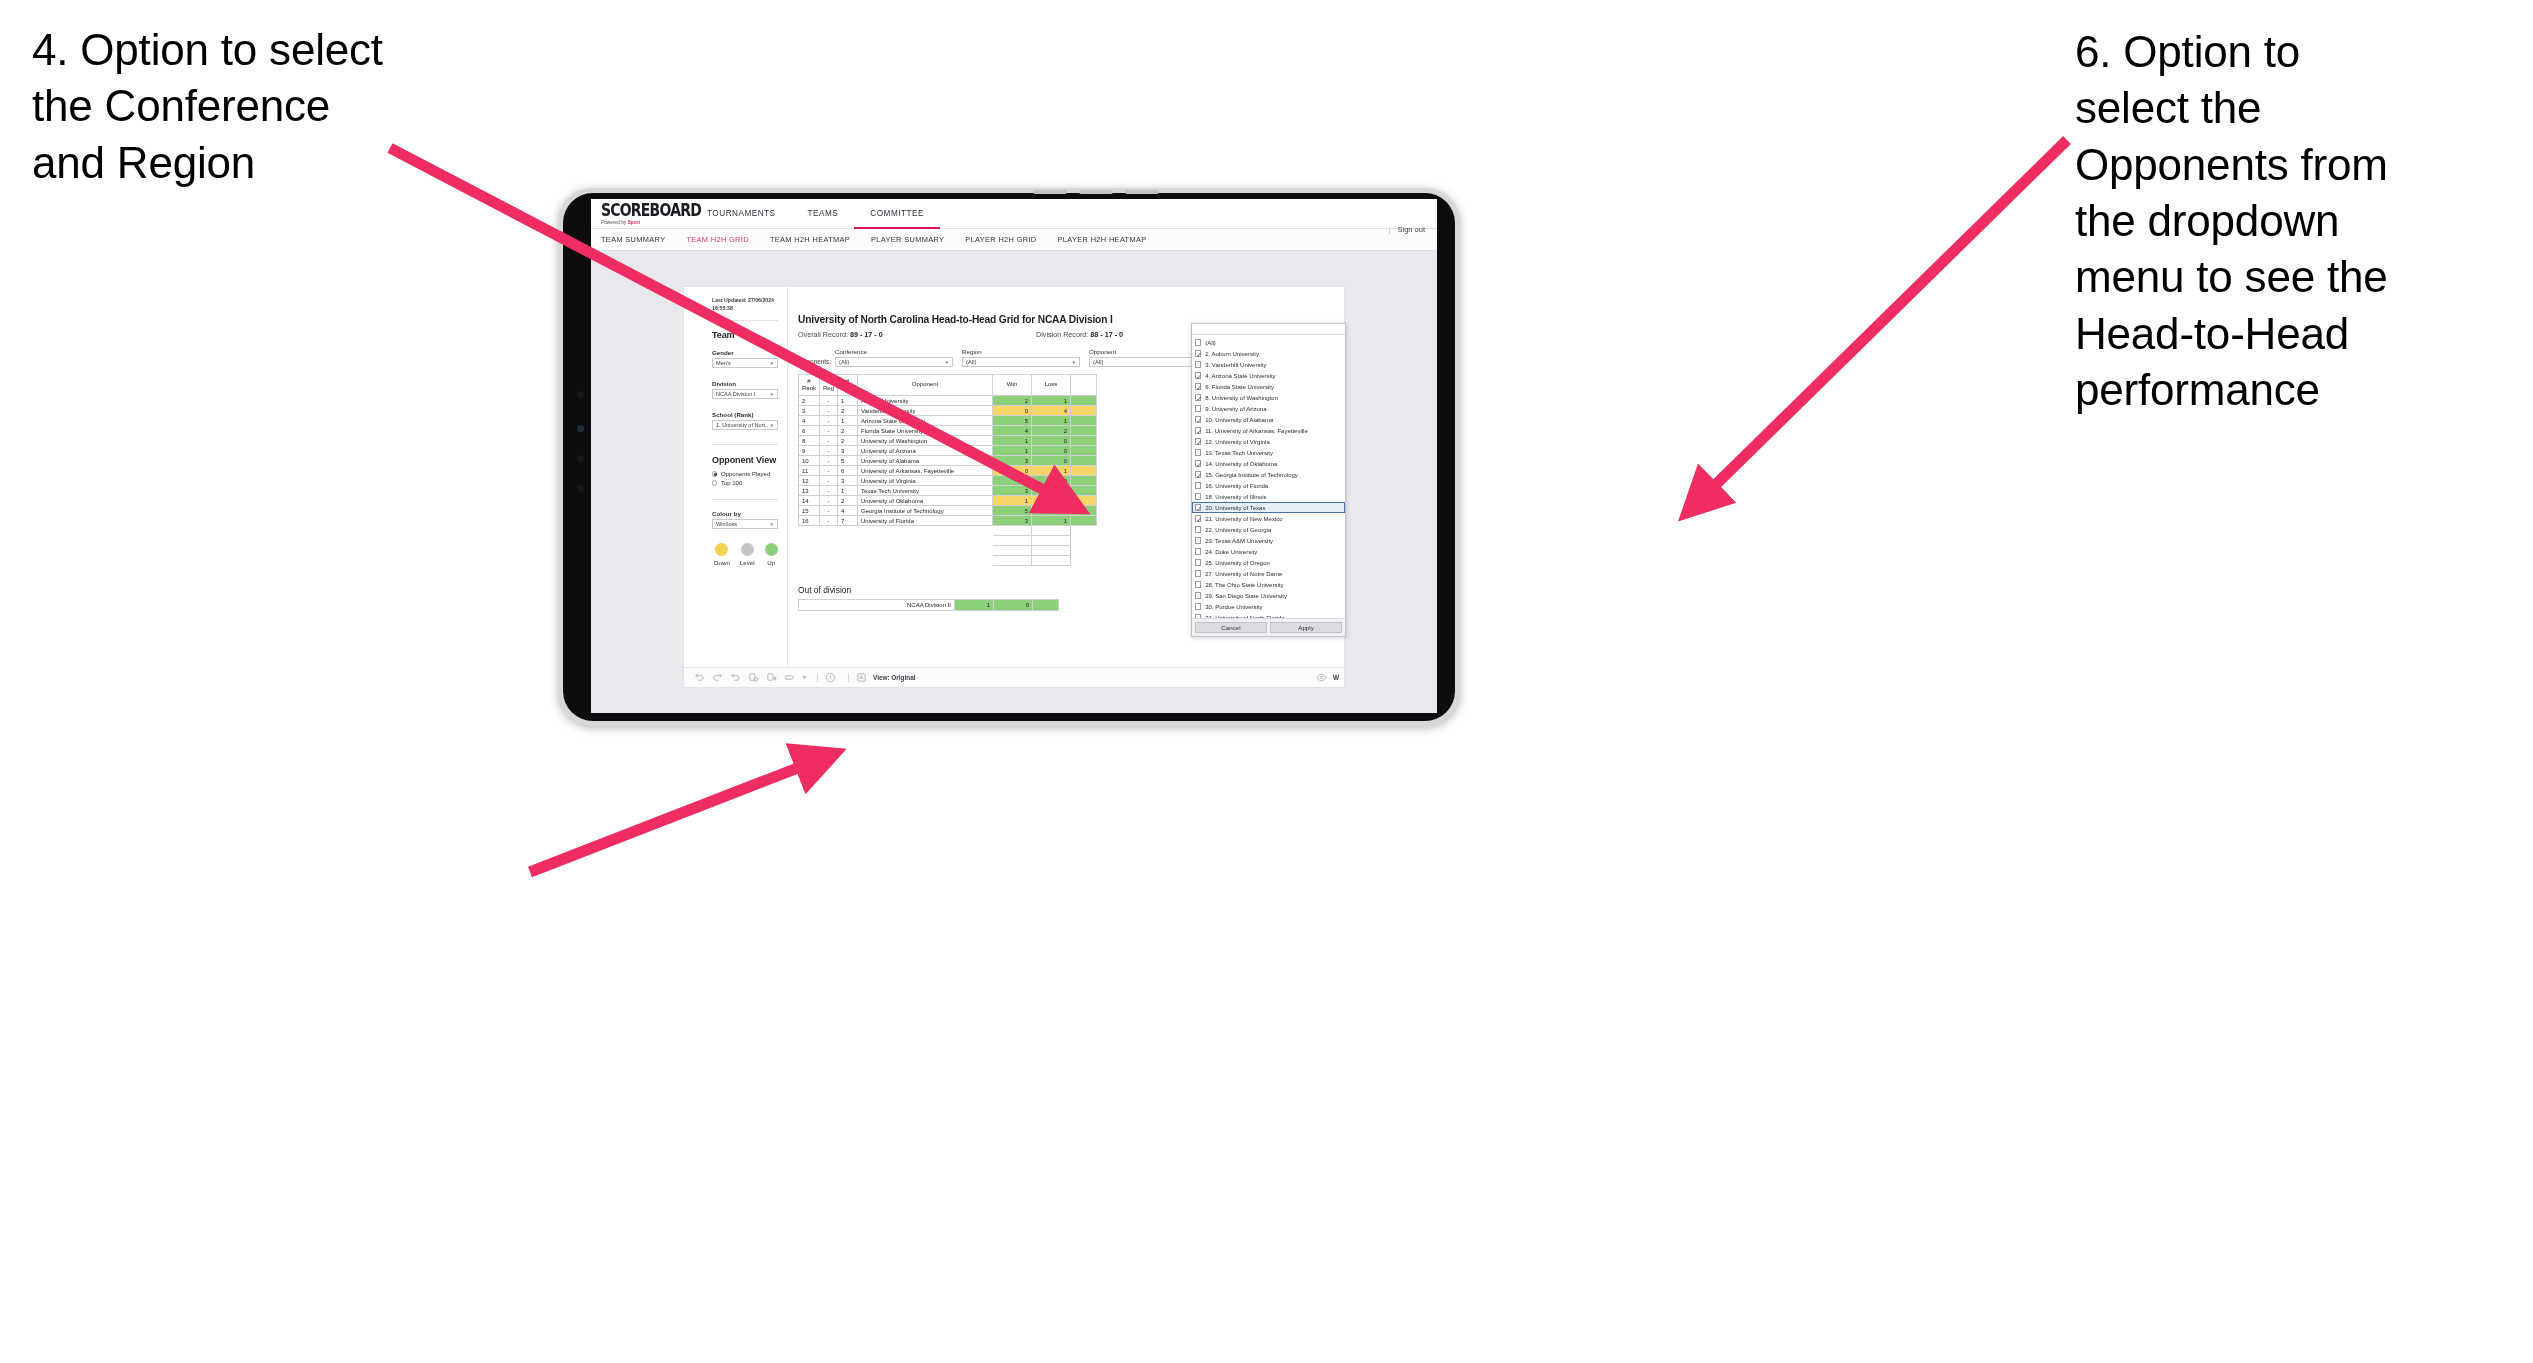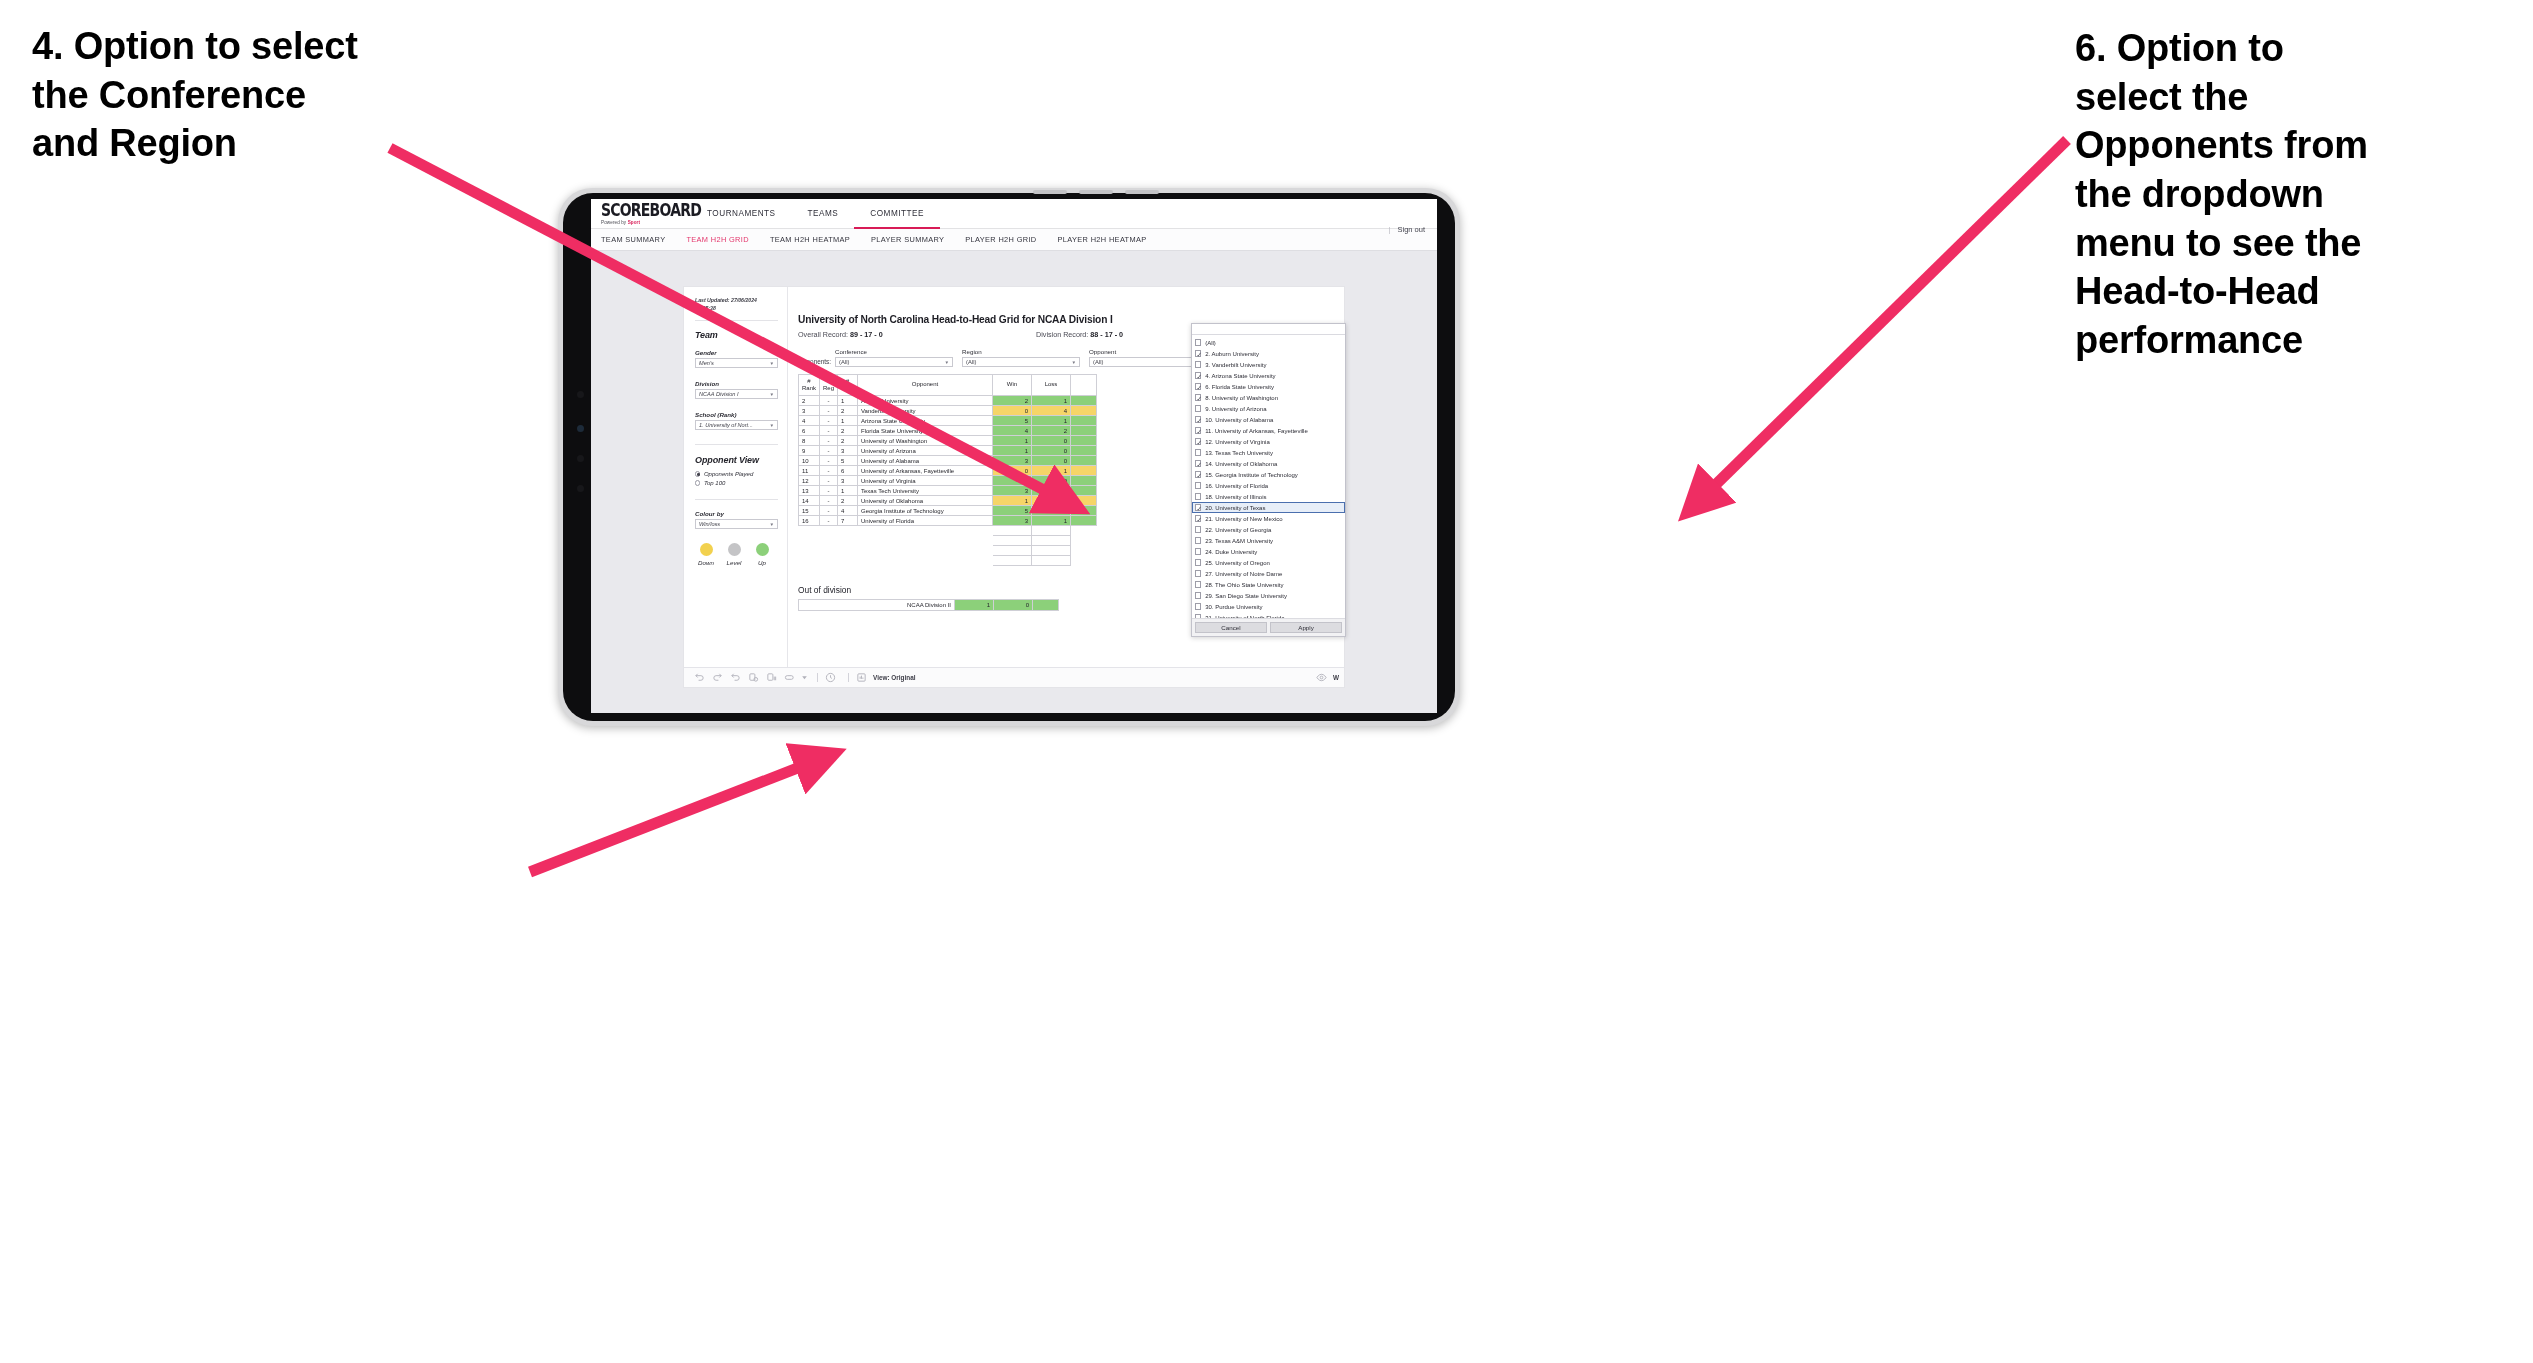--- a/index.html
+++ b/index.html
@@ -8,23 +8,23 @@
     background: #ffffff;
     font-family: "Liberation Sans", sans-serif;
     overflow: hidden;
   }
   #root { position: relative; width: 2533px; height: 1363px; background:#fff; }
 
   
   .annot {
     position: absolute;
     color: #000;
-    font-size: 38px;
+    font-size: 44px;
     line-height: 1.28;
-    font-weight: 700;
+    font-weight: 400;
     letter-spacing: -0.2px;
     white-space: pre-wrap;
   }
   #annot-4 { left: 32px;  top: 22px;  width: 520px; }
   #annot-5 { left: 12px;  top: 845px; width: 510px; }
   #annot-6 { left: 2075px;top: 24px;  width: 450px; }
 
   .arrow-svg { position:absolute; left:0; top:0; width:2533px; height:1363px; pointer-events:none; }
 
   
@@ -91,21 +91,21 @@
   #subnav a.active { color:#e3356b; }
 
   
   #canvas { background:#e9e9ed; width:846px; height:462px; padding-top:36px; }
   #viz {
     margin: 0 auto; width:660px; height:400px; background:#ffffff;
     display:flex; position:relative; box-shadow:0 0 0 1px #e4e4e8;
   }
 
   
-  #filters { width:104px; border-right:1px solid #e6e6ea; padding:9px 9px 0 11px;font-style:italic; }
+  #filters { width:104px; border-right:1px solid #e6e6ea; padding:9px 9px 0 28px; }
   .lastup { font-size:5.2px; color:#3c3c45; line-height:8px; font-weight:600;}
   .divider { height:1px; background:#e3e3e7; margin:8px 0 9px 0;}
   .sec-title { font-size:9px; color:#25252c; font-weight:600; margin-bottom:9px; letter-spacing:-.1px;}
   .fld-label { font-size:6.2px; color:#2d2d35; font-weight:600; margin-bottom:2px;}
   .sel {
     height:10px; border:1px solid #c9c9d0; background:#fff;
     display:flex; align-items:center; padding:0 3px; font-size:5.6px; color:#42424b;
     position:relative; margin-bottom:12px;
   }
   .sel .cap{ flex:1; overflow:hidden; white-space:nowrap;}

